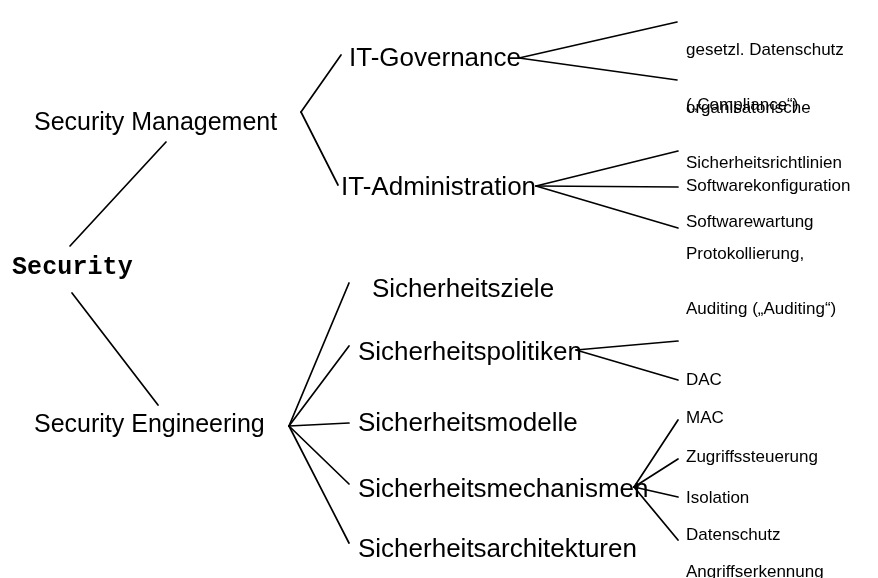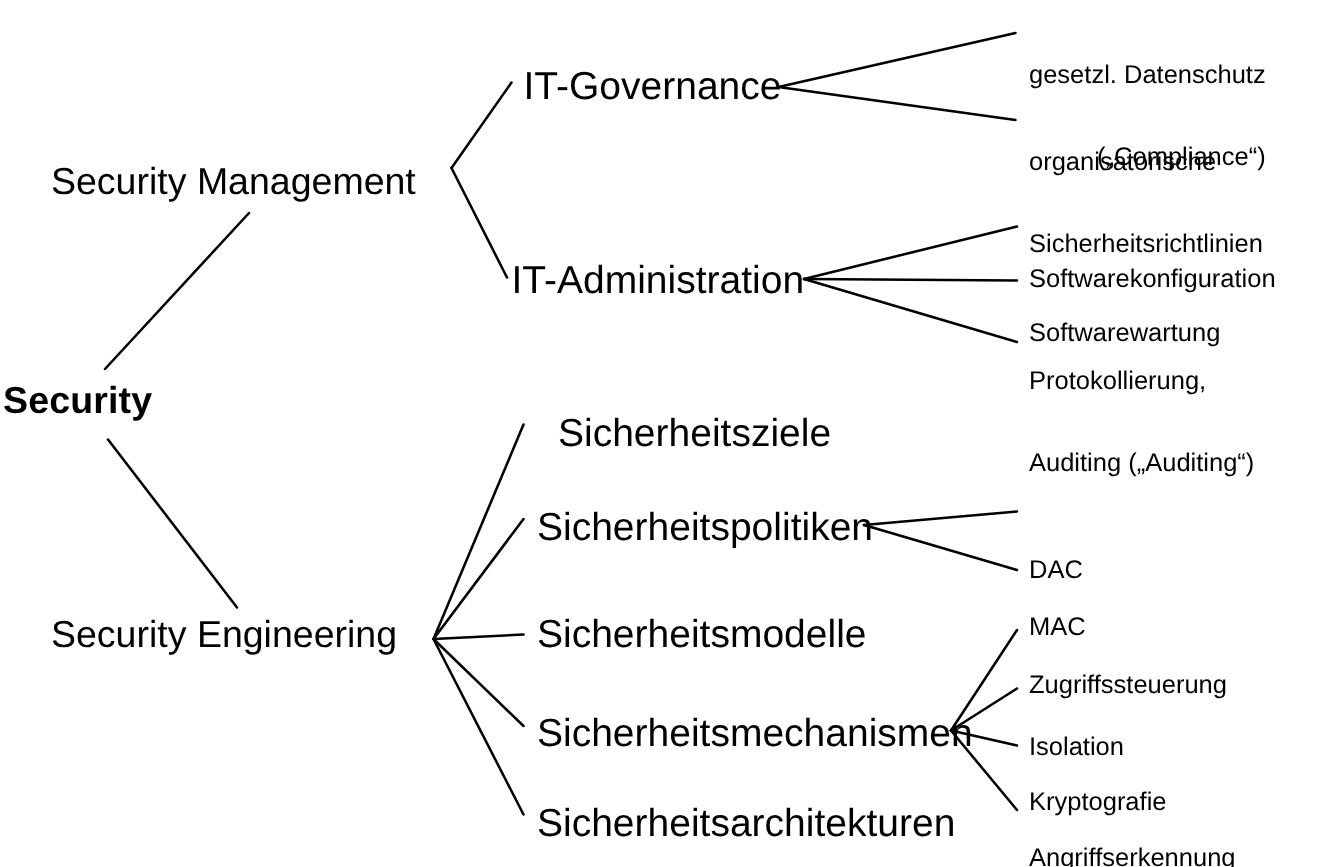--- a/index.html
+++ b/index.html
@@ -70,34 +70,34 @@
       <line x1="289" y1="426" x2="349" y2="484" stroke="#000000" stroke-width="1.7" stroke-linecap="round"></line>
       <line x1="289" y1="426" x2="349" y2="543" stroke="#000000" stroke-width="1.7" stroke-linecap="round"></line>
       <line x1="576" y1="350" x2="678" y2="341" stroke="#000000" stroke-width="1.7" stroke-linecap="round"></line>
       <line x1="576" y1="350" x2="678" y2="380" stroke="#000000" stroke-width="1.7" stroke-linecap="round"></line>
       <line x1="634" y1="487" x2="678" y2="420" stroke="#000000" stroke-width="1.7" stroke-linecap="round"></line>
       <line x1="634" y1="487" x2="678" y2="459" stroke="#000000" stroke-width="1.7" stroke-linecap="round"></line>
       <line x1="634" y1="487" x2="678" y2="497" stroke="#000000" stroke-width="1.7" stroke-linecap="round"></line>
       <line x1="634" y1="487" x2="678" y2="540" stroke="#000000" stroke-width="1.7" stroke-linecap="round"></line>
     </svg>
 
-  <div class="node node-root" style="left: 2px; top: 254px;">Security</div>
+  <div class="node node-root" style="left: 12px; top: 254px; font-family: Liberation Mono, monospace;">Security</div>
 
   <div class="node node-l1" style="left: 34px; top: 108px;">Security Management</div>
   <div class="node node-l1" style="left: 34px; top: 410px;">Security Engineering</div>
 
   <div class="node node-l2" style="left: 349px; top: 43px;">IT-Governance</div>
   <div class="node node-l2" style="left: 341px; top: 172px;">IT-Administration</div>
   <div class="node node-l2" style="left: 372px; top: 274px;">Sicherheitsziele</div>
   <div class="node node-l2" style="left: 358px; top: 337px;">Sicherheitspolitiken</div>
   <div class="node node-l2" style="left: 358px; top: 408px;">Sicherheitsmodelle</div>
   <div class="node node-l2" style="left: 358px; top: 474px;">Sicherheitsmechanismen</div>
   <div class="node node-l2" style="left: 358px; top: 534px;">Sicherheitsarchitekturen</div>
 
-  <div class="node node-l3" style="left: 686px; top: 4px; text-align: right;">
+  <div class="node node-l3" style="left: 686px; top: 4px;">
     <div>gesetzl. Datenschutz</div>
     <div>(„Compliance“)</div>
   </div>
   <div class="node node-l3" style="left: 686px; top: 62px;">
     <div>organisatorische</div>
     <div>Sicherheitsrichtlinien</div>
   </div>
   <div class="node node-l3" style="left: 686px; top: 140px;">
     <div>Softwarekonfiguration</div>
   </div>
@@ -114,20 +114,20 @@
   <div class="node node-l3" style="left: 686px; top: 372px; text-align: center;">
     <div>MAC</div>
   </div>
   <div class="node node-l3" style="left: 686px; top: 411px;">
     <div>Zugriffssteuerung</div>
   </div>
   <div class="node node-l3" style="left: 686px; top: 452px;">
     <div>Isolation</div>
   </div>
   <div class="node node-l3" style="left: 686px; top: 489px;">
-    <div>Kryptografie</div>
+    <div>Datenschutz</div>
   </div>
   <div class="node node-l3" style="left: 686px; top: 526px;">
     <div>Angriffserkennung</div>
     
   </div>
 
 </div>
 
 </body></html>

